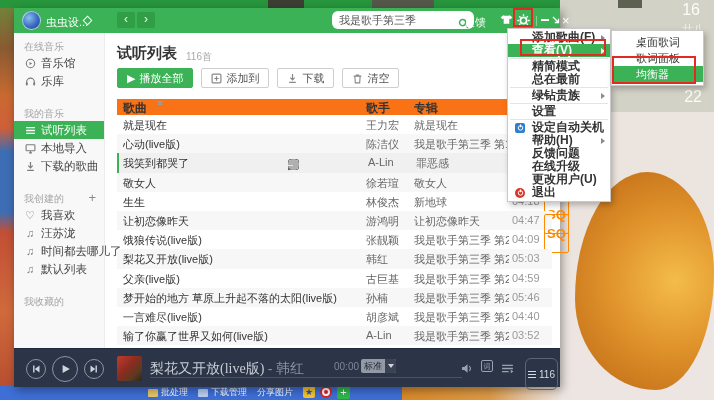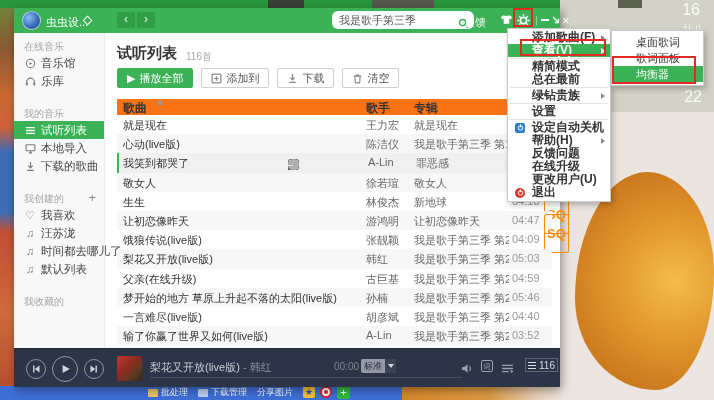--- a/index.html
+++ b/index.html
@@ -93,33 +93,33 @@
   .hsq{width:11px;height:11px;border:1px solid #777;border-radius:2px;color:#777;font-size:9px;line-height:9px;text-align:center;}
   .hmore{width:11px;height:11px;border-radius:50%;background:#b0b0b0;color:#fff;font-size:9px;line-height:10px;text-align:center;}
   
   .player{position:absolute;left:0;top:340px;width:546px;height:39px;background:#2b3547;border-top:1px solid #202a3a;}
   .pcirc{position:absolute;border:1px solid #8b95a3;border-radius:50%;display:flex;align-items:center;justify-content:center;color:#cfd5dd;}
   .p-prev{left:12px;top:10px;width:20px;height:20px;}
   .p-play{left:38px;top:7px;width:26px;height:26px;}
   .p-next{left:70px;top:10px;width:20px;height:20px;}
   .thumb{position:absolute;left:103px;top:7px;width:25px;height:25px;border-radius:2px;
     background:linear-gradient(135deg,#c23b2e 0%,#8a2c20 45%,#5a3a22 75%,#2e2418 100%);}
-  .ptrack{position:absolute;left:136px;top:11px;font-size:11px;color:#c8cdd5;white-space:nowrap;}
+  .ptrack{position:absolute;left:136px;top:11px;font-size:14px;color:#c8cdd5;white-space:nowrap;font-family:Liberation Serif, serif;}
   .ptrack .dim{color:#8a93a2;}
   .pline{position:absolute;left:136px;top:28px;width:312px;height:1px;background:#4a5364;}
   .ptime{position:absolute;left:320px;top:12px;font-size:10px;color:#7e8796;}
   .pqual{position:absolute;left:347px;top:10px;height:14px;background:#939aa6;border-radius:2px;display:flex;align-items:center;}
   .pqual .ql{font-size:9px;color:#1e2533;padding:0 3px;}
   .pqual .qc{width:11px;height:14px;background:#3a4254;border-radius:0 2px 2px 0;display:flex;align-items:center;justify-content:center;}
   .caret{width:0;height:0;border-left:3px solid transparent;border-right:3px solid transparent;border-top:4px solid #cfd5dd;}
   .pico{position:absolute;color:#9aa3b0;}
   .p-vol{left:447px;top:11px;}
   .p-lyr{left:467px;top:11px;width:12px;height:12px;border:1px solid #9aa3b0;border-radius:2px;font-size:7px;line-height:11px;text-align:center;}
   .p-mode{left:487px;top:11px;}
-  .p-list{position:absolute;left:511px;top:9px;width:33px;height:14px;border:1px solid #5a6577;border-radius:0;display:flex;align-items:center;justify-content:center;gap:3px;color:#d7dbe2;font-size:10px;}
+  .p-list{position:absolute;left:511px;top:9px;width:33px;height:32px;border:1px solid #5a6577;border-radius:6px;display:flex;align-items:center;justify-content:center;gap:3px;color:#d7dbe2;font-size:10px;}
   .plines{display:inline-block;width:8px;}
   .plines i{display:block;height:1px;background:#d7dbe2;margin:2px 0;}
   
   .menu{position:absolute;left:507px;top:28px;width:104px;background:#fff;border:1px solid #c9c9c9;box-shadow:2px 3px 6px rgba(0,0,0,.25);padding:2px 0;}
   .mi{position:relative;height:13px;line-height:13px;font-size:12px;color:#333;padding-left:24px;white-space:nowrap;font-weight:bold;}
   .mi.sel{background:#3bb256;color:#fff;}
   .mi-arrow{position:absolute;right:5px;top:3.5px;width:0;height:0;border-top:3px solid transparent;border-bottom:3px solid transparent;border-left:4px solid #8a8a8a;}
   .mi.sel .mi-arrow{border-left-color:#fff;}
   .mi-ico{position:absolute;left:7px;top:1.5px;width:10px;height:10px;}
   .msep{height:1px;background:#e4e4e4;margin:1px 2px;}
@@ -378,21 +378,21 @@
           <span class="c-album">我是歌手第三季 第2期</span>
           <span class="c-dur">04:09</span>
         </div>
         <div class="trow zebra">
           <span class="c-song">梨花又开放(live版)</span>
           <span class="c-artist">韩红</span>
           <span class="c-album">我是歌手第三季 第2期</span>
           <span class="c-dur">05:03</span>
         </div>
         <div class="trow">
-          <span class="c-song">父亲(在线升级)</span>
+          <span class="c-song">父亲(live版)</span>
           <span class="c-artist">古巨基</span>
           <span class="c-album">我是歌手第三季 第2期</span>
           <span class="c-dur">04:59</span>
         </div>
         <div class="trow zebra">
           <span class="c-song">梦开始的地方 草原上升起不落的太阳(live版)</span>
           <span class="c-artist">孙楠</span>
           <span class="c-album">我是歌手第三季 第2期</span>
           <span class="c-dur">05:46</span>
         </div>

